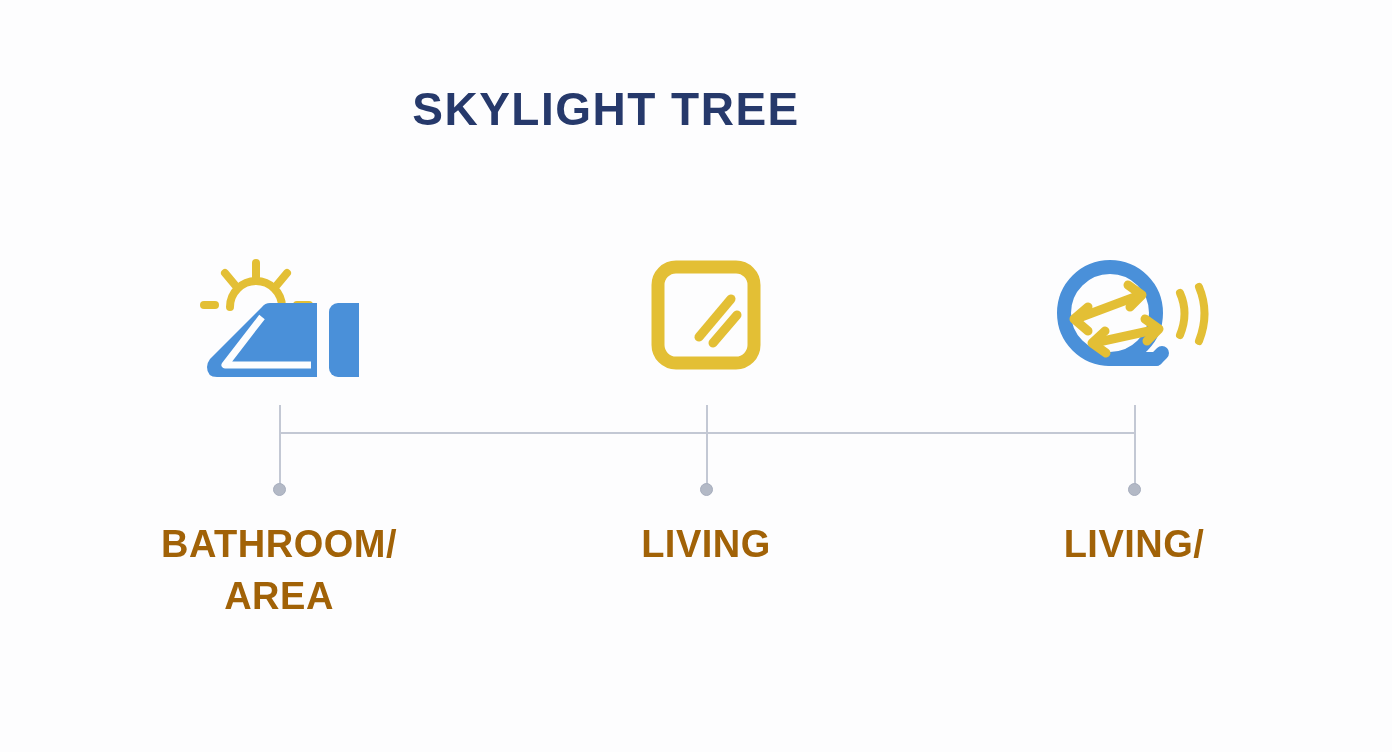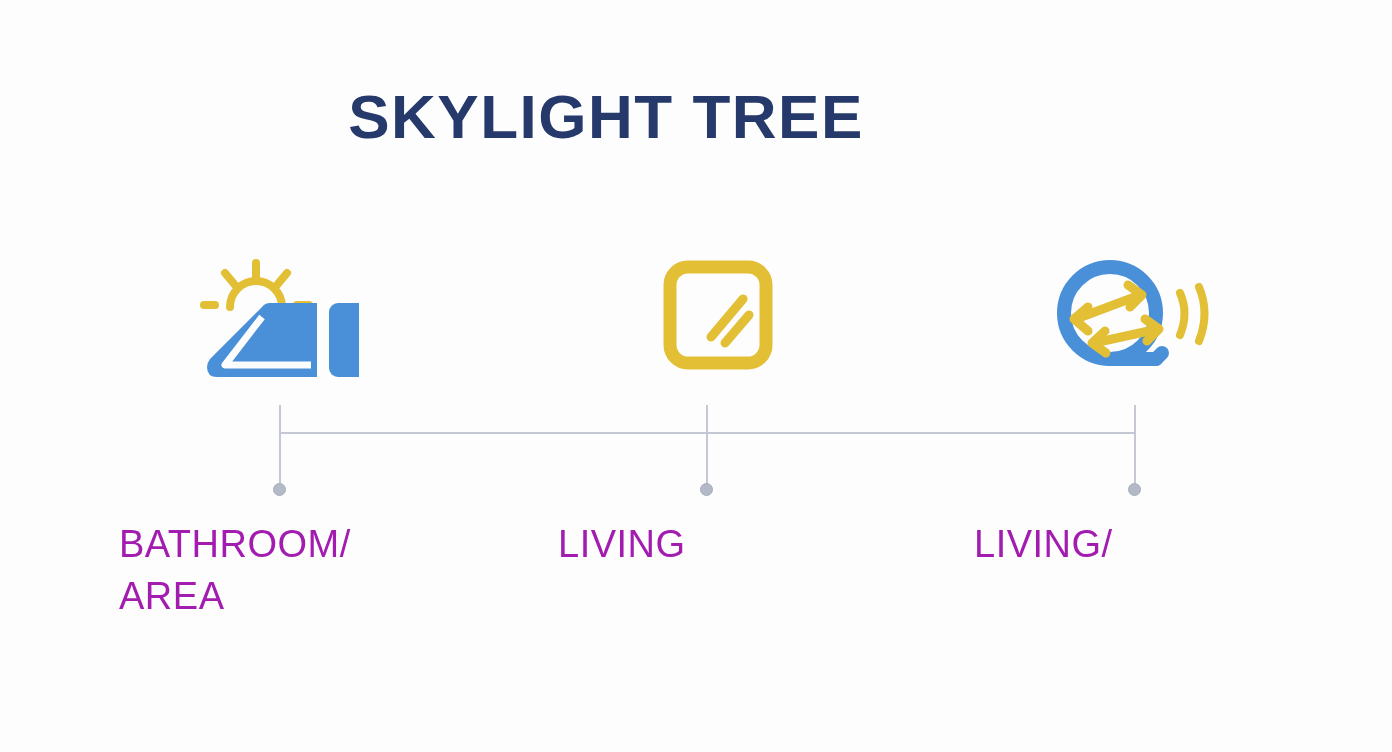--- a/index.html
+++ b/index.html
@@ -20,21 +20,21 @@
     height: 752px;
   }
 
   
   #title {
     position: absolute;
     left: 0;
     top: 86px;
     width: 1212px;
     text-align: center;
-    font-size: 62px;
+    font-size: 46px;
     font-weight: bold;
     letter-spacing: 1.5px;
     color: #26396b;
     line-height: 1;
     white-space: nowrap;
   }
 
   
   #connector-line {
     position: absolute;
@@ -71,25 +71,25 @@
   .icon-wrap {
     height: 150px;
     display: flex;
     align-items: center;
     justify-content: center;
   }
   .label {
     position: absolute;
     top: 278px;
     width: 320px;
-    text-align: left;
+    text-align: center;
     font-size: 38px;
-    font-weight: normal;
+    font-weight: bold;
     letter-spacing: 0.5px;
-    color: #a21caf;
+    color: #a16207;
     line-height: 1.38;
   }
   .label .line2 {
     display: block;
   }
 </style>
 </head>
 <body>
 
 <div id="stage">
@@ -127,21 +127,21 @@
 
         <rect x="130" y="58" width="40" height="74" rx="9" fill="#4a90d9"></rect>
       </svg>
     </div>
     <div class="label">
       <span>BATHROOM/</span>
       <span class="line2">AREA</span>
     </div>
   </div>
 
-  <div class="column" style="left:558px;">
+  <div class="column" style="left:546px;">
     <div class="icon-wrap">
       <svg width="150" height="140" viewBox="0 0 150 140" aria-hidden="true">
         <rect x="27" y="22" width="96" height="96" rx="18" fill="none" stroke="#e3bf35" stroke-width="13"></rect>
         <g stroke="#e3bf35" stroke-width="9" stroke-linecap="round">
           <line x1="68" y1="92" x2="100" y2="54"></line>
           <line x1="82" y1="98" x2="106" y2="70"></line>
         </g>
       </svg>
     </div>
     <div class="label">

